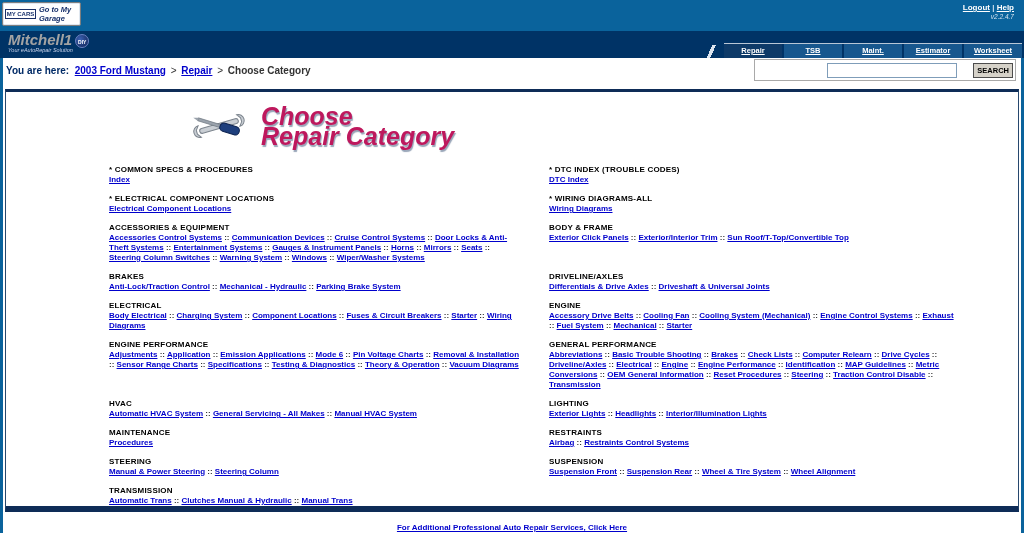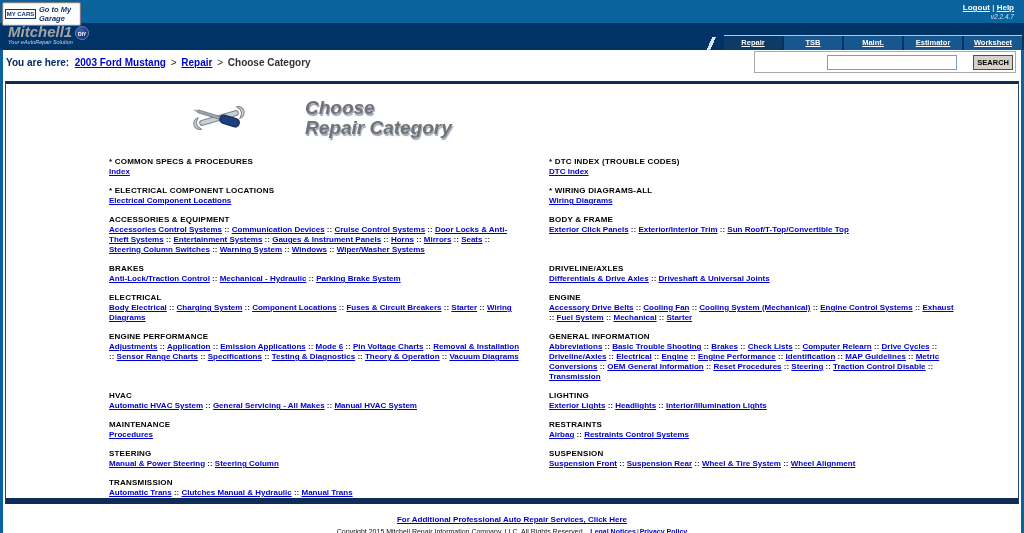--- a/index.html
+++ b/index.html
@@ -1,21 +1,21 @@
 <!DOCTYPE html>
 <html><head>
 <meta charset="utf-8">
 <style>
   * { box-sizing: border-box; margin: 0; padding: 0; }
   html,body { width:1024px; height:533px; overflow:hidden; }
   body { font-family:"Liberation Sans", sans-serif; background:#fff; display:flex; flex-direction:column; }
   a { cursor:pointer; text-decoration:underline; }
 
   
-  .band-top { height:23px; background:#0a639c; position:relative; flex:none; }
+  .band-top { height:31px; background:#0a639c; position:relative; flex:none; }
   .mycars { position:absolute; left:2px; top:2px; height:24px; background:#fff; border:1px solid #7e7e7e;
             border-radius:2px; display:flex; align-items:center; gap:3px; padding:1px 5px 1px 2px; z-index:5;
             box-shadow:inset 0 0 0 1px #dfe7f0; }
   .plate { width:31px; border:1px solid #1a2f66; background:#fff; text-align:center; }
   .plate-top { height:4px; background:#2a4d9b; font-size:3px; line-height:4px; color:#fff; overflow:hidden; letter-spacing:1px; }
   .plate-txt { display:block; font-size:6px; font-weight:bold; color:#16306b; line-height:8px; }
   .garage-label { font-size:7.5px; font-weight:bold; font-style:italic; color:#16306b; line-height:1.2; width:36px; }
   .util-right { position:absolute; right:10px; top:3px; text-align:right; }
   .util-links { font-size:8px; font-weight:bold;text-align:right; }
   .util-links a { color:#fff; }
@@ -53,22 +53,22 @@
                 background:#fff; display:flex; justify-content:flex-end; align-items:center; gap:16px; padding:1px 2px; }
   .search-input { width:130px; height:15px; border:1px solid #7f9db9; font-size:8px; padding:0 2px;
                   font-family:"Liberation Sans", sans-serif; }
   .search-btn { font-family:"Liberation Sans", sans-serif; font-size:7.5px; font-weight:bold;
                 background:#d6d2c9; border:1px solid #4d4d4d; padding:2px 3px; color:#000; cursor:pointer; }
 
   
   .main-box { flex:1; margin:5px 2px 0; background:#fff;
               border:1px solid #27486e; border-top:3px solid #0e2c57; border-bottom:6px solid #0e2c57; }
   .title-block { display:flex; align-items:center; gap:14px; margin:10px 0 0 185px; height:48px; }
-  .title-text { font-size:19px; line-height:20px; font-weight:bold; font-style:italic;
-                color:#737373; text-shadow:1px 1.5px 1px #98a5b8;margin-left:44px; }
+  .title-text { font-size:25px; line-height:20px; font-weight:bold; font-style:italic;
+                color:#be185d; text-shadow:1px 1.5px 1px #98a5b8; }
 
   .cat-grid { display:grid; grid-template-columns:412px 412px; column-gap:28px; row-gap:9px;
               margin:15px 0 0 103px; }
   .sec-h { font-size:8px; font-weight:bold; color:#000; letter-spacing:.2px; margin-bottom:1px; }
   .sec-links { font-size:8px; font-weight:bold; line-height:10px; }
   .sec-links a { color:#0000cc; }
   .sep { color:#333; font-weight:bold; }
 
   
   .footer { flex:none; padding:4px 0 3px; text-align:center; background:#fff; }
@@ -190,21 +190,21 @@
         </div>
         <div class="section" style="grid-area: 5 / 2;">
           <div class="sec-h">ENGINE</div>
           <div class="sec-links"><a>Accessory Drive Belts</a><span class="sep"> :: </span><a>Cooling Fan</a><span class="sep"> :: </span><a>Cooling System (Mechanical)</a><span class="sep"> :: </span><a>Engine Control Systems</a><span class="sep"> :: </span><a>Exhaust</a><span class="sep"> :: </span><a>Fuel System</a><span class="sep"> :: </span><a>Mechanical</a><span class="sep"> :: </span><a>Starter</a></div>
         </div>
         <div class="section" style="grid-area: 6 / 1;">
           <div class="sec-h">ENGINE PERFORMANCE</div>
           <div class="sec-links"><a>Adjustments</a><span class="sep"> :: </span><a>Application</a><span class="sep"> :: </span><a>Emission Applications</a><span class="sep"> :: </span><a>Mode 6</a><span class="sep"> :: </span><a>Pin Voltage Charts</a><span class="sep"> :: </span><a>Removal &amp; Installation</a><span class="sep"> :: </span><a>Sensor Range Charts</a><span class="sep"> :: </span><a>Specifications</a><span class="sep"> :: </span><a>Testing &amp; Diagnostics</a><span class="sep"> :: </span><a>Theory &amp; Operation</a><span class="sep"> :: </span><a>Vacuum Diagrams</a></div>
         </div>
         <div class="section" style="grid-area: 6 / 2;">
-          <div class="sec-h">GENERAL INFORMATION</div>
+          <div class="sec-h">GENERAL PERFORMANCE</div>
           <div class="sec-links"><a>Abbreviations</a><span class="sep"> :: </span><a>Basic Trouble Shooting</a><span class="sep"> :: </span><a>Brakes</a><span class="sep"> :: </span><a>Check Lists</a><span class="sep"> :: </span><a>Computer Relearn</a><span class="sep"> :: </span><a>Drive Cycles</a><span class="sep"> :: </span><a>Driveline/Axles</a><span class="sep"> :: </span><a>Electrical</a><span class="sep"> :: </span><a>Engine</a><span class="sep"> :: </span><a>Engine Performance</a><span class="sep"> :: </span><a>Identification</a><span class="sep"> :: </span><a>MAP Guidelines</a><span class="sep"> :: </span><a>Metric Conversions</a><span class="sep"> :: </span><a>OEM General Information</a><span class="sep"> :: </span><a>Reset Procedures</a><span class="sep"> :: </span><a>Steering</a><span class="sep"> :: </span><a>Traction Control Disable</a><span class="sep"> :: </span><a>Transmission</a></div>
         </div>
         <div class="section" style="grid-area: 7 / 1;">
           <div class="sec-h">HVAC</div>
           <div class="sec-links"><a>Automatic HVAC System</a><span class="sep"> :: </span><a>General Servicing - All Makes</a><span class="sep"> :: </span><a>Manual HVAC System</a></div>
         </div>
         <div class="section" style="grid-area: 7 / 2;">
           <div class="sec-h">LIGHTING</div>
           <div class="sec-links"><a>Exterior Lights</a><span class="sep"> :: </span><a>Headlights</a><span class="sep"> :: </span><a>Interior/Illumination Lights</a></div>
         </div>

